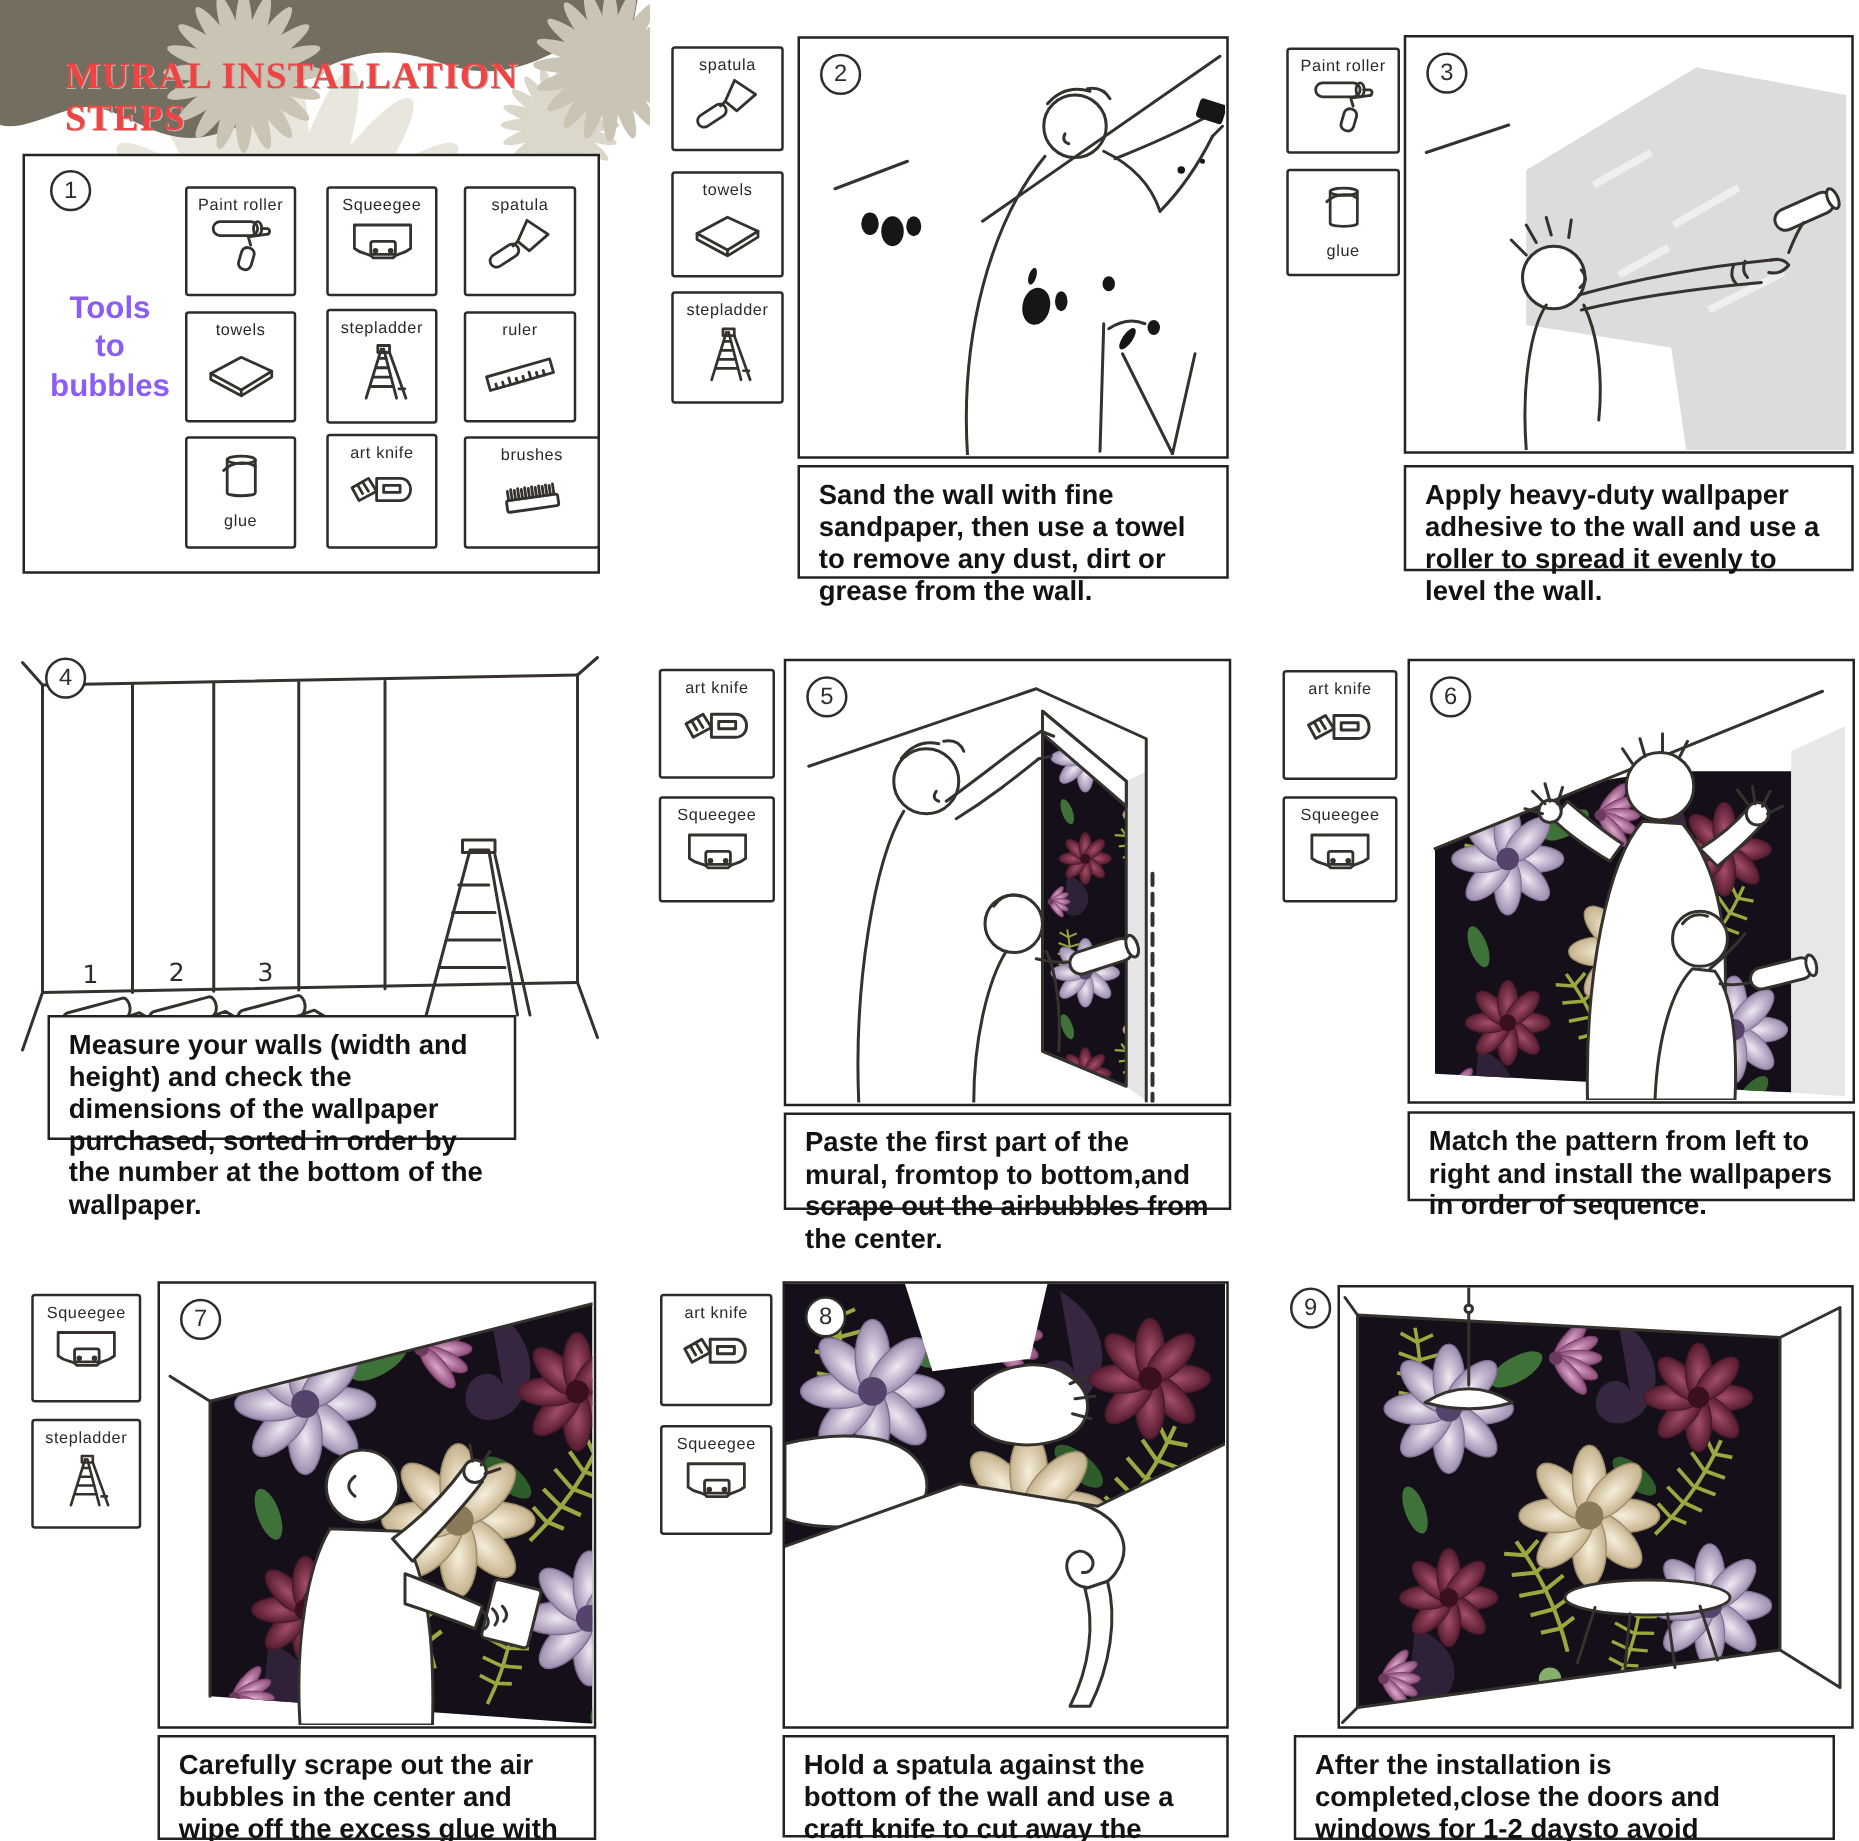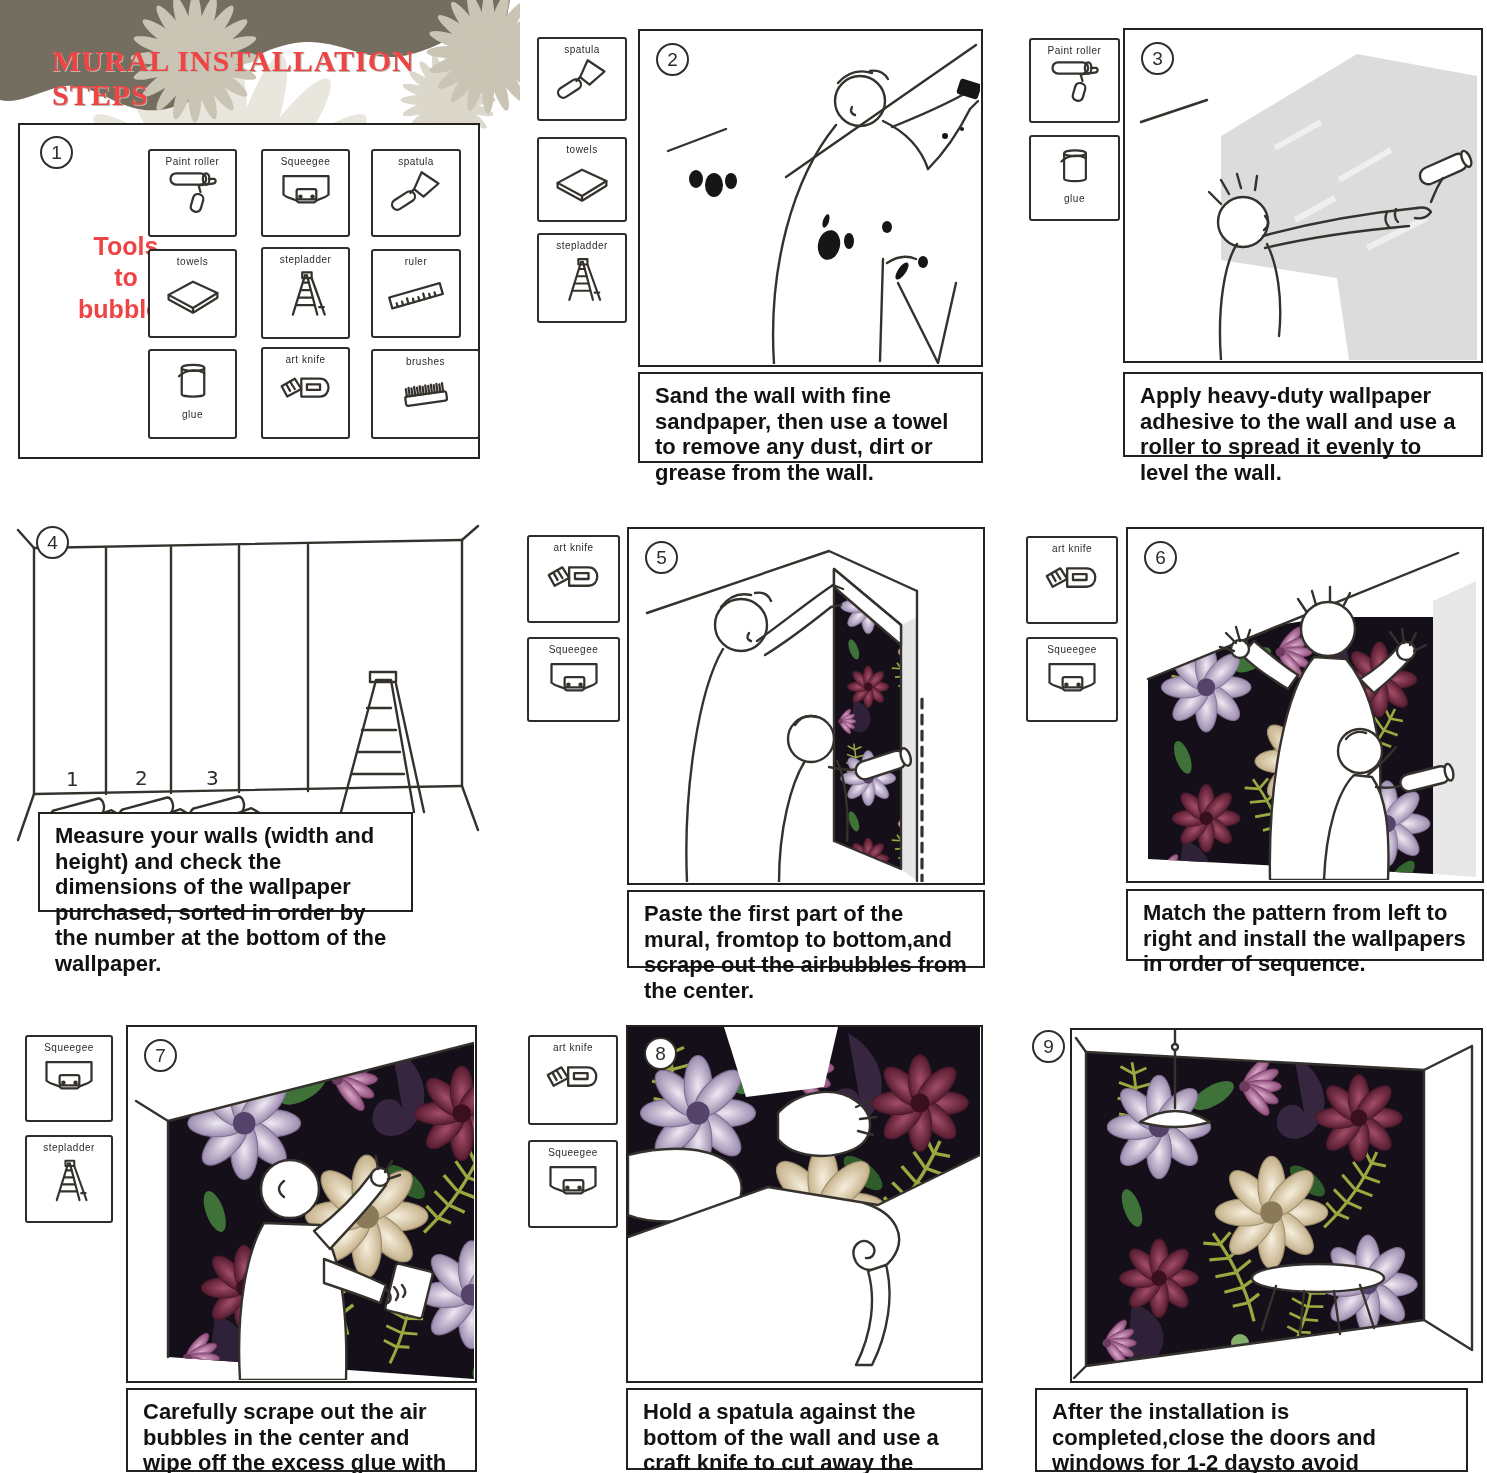--- a/index.html
+++ b/index.html
@@ -11,26 +11,26 @@
          font-weight:bold;font-size:30px;letter-spacing:1px;color:#ef4444;
          text-shadow:1px 1px 0 #b9b5ab;}
   
   .panel{position:absolute;background:#fff;border:2.5px solid #24221f;box-sizing:border-box;}
   .caption{position:absolute;background:#fff;border:2.5px solid #24221f;box-sizing:border-box;
            padding:9px 15px;font-size:22px;line-height:1.16;font-weight:bold;color:#121212;}
   .toolbox{position:absolute;background:#fff;border:2px solid #2e2c29;border-radius:3px;
            box-sizing:border-box;display:flex;flex-direction:column;align-items:center;
            justify-content:flex-start;padding:5px 2px 2px;}
   .toolbox.label-bottom{flex-direction:column-reverse;justify-content:flex-end;padding:2px 2px 5px;}
-  .tname{font-size:10px;letter-spacing:0.5px;color:#2b2a27;white-space:nowrap;}
+  .tname{font-size:13px;letter-spacing:0.5px;color:#2b2a27;white-space:nowrap;}
   .stepnum{position:absolute;width:29px;height:29px;border:2px solid #2f2d2a;border-radius:50%;
            background:#fff;display:flex;align-items:center;justify-content:center;
            font-size:19px;color:#2f2d2a;z-index:5;}
   .tools-label{position:absolute;left:16px;top:106px;width:104px;text-align:center;
-               font-size:25px;font-weight:bold;line-height:1.25;color:#ef4444;margin-left:38px;}
+               font-size:25px;font-weight:bold;line-height:1.25;color:#8b5cf6;}
   .ln{stroke:#35322d;stroke-width:2.4;fill:none;stroke-linecap:round;stroke-linejoin:round;}
   .ink{fill:#161616;stroke:none;}
   svg{display:block;}
   svg text{font-family:"DejaVu Sans",sans-serif;fill:#2f2d2a;}
 </style>
 </head>
 <body>
 
 <div class="page">
 

